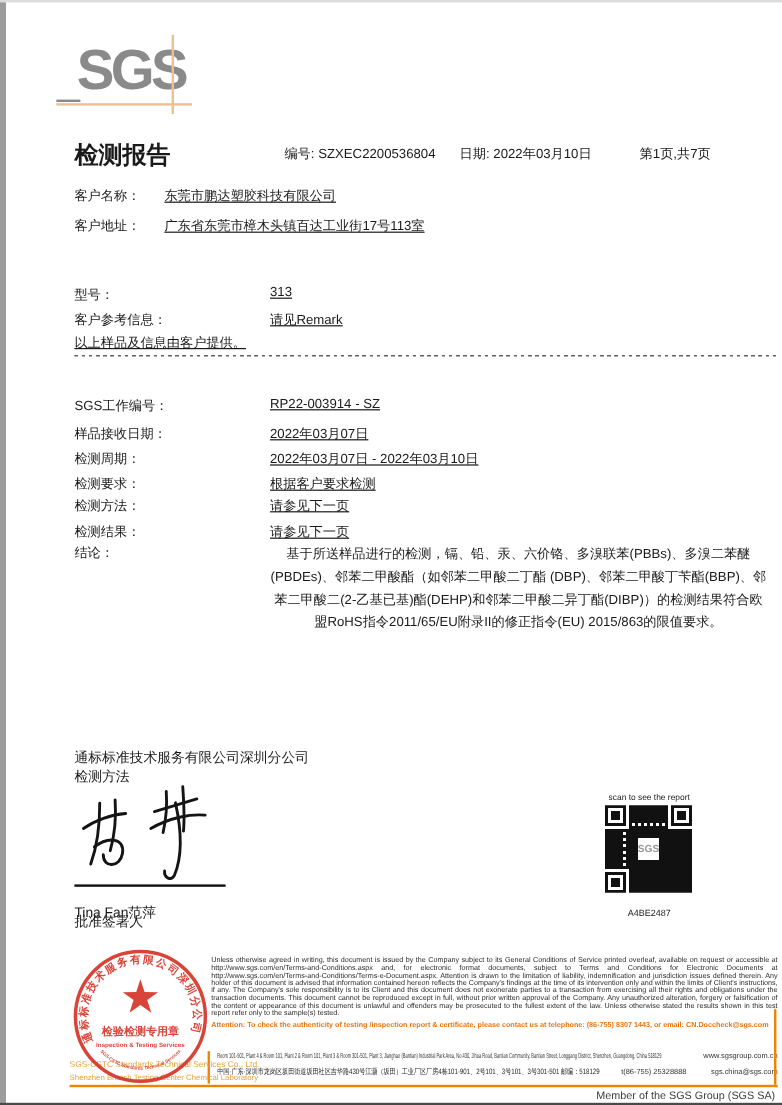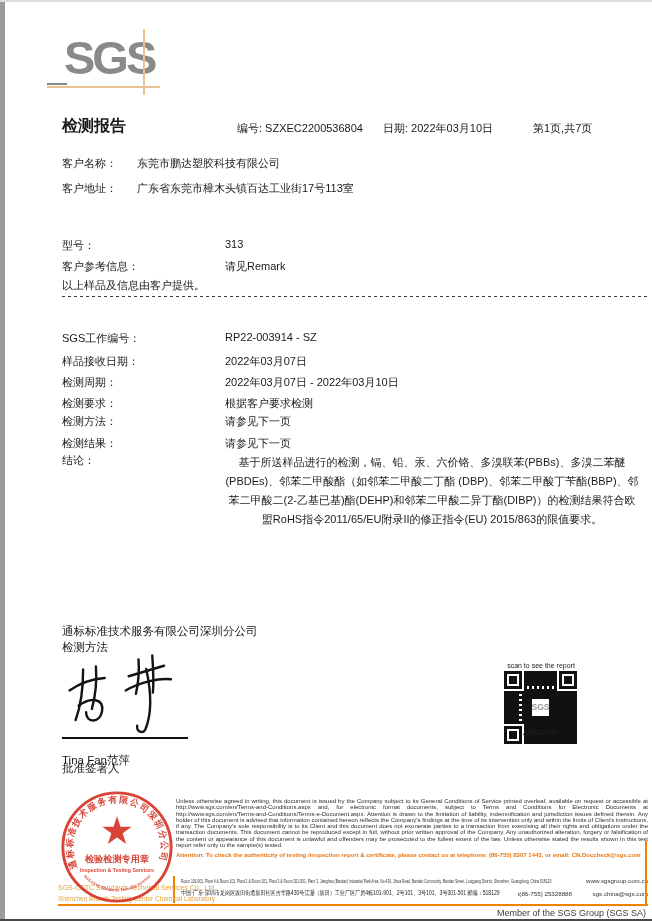--- a/index.html
+++ b/index.html
@@ -10,46 +10,46 @@
   .edge-bottom{position:absolute;left:0;top:919px;width:652px;height:2px;background:#4a4a4a;}
 
   
   .logo-text{position:absolute;left:64px;top:34px;font-size:47px;font-weight:bold;
     color:#8a8a8a;letter-spacing:-3px;line-height:1;}
   .logo-vline{position:absolute;left:143px;top:29px;width:2px;height:66px;background:#eac193;}
   .logo-hline{position:absolute;left:47px;top:86px;width:113px;height:2px;background:#eac193;}
   .logo-underscore{position:absolute;left:47px;top:83px;width:20px;height:2px;background:#8a8a8a;}
 
   
-  .title{position:absolute;left:62px;top:116px;font-size:16px;font-weight:bold;}
+  .title{position:absolute;left:62px;top:116px;font-size:20px;font-weight:bold;}
   .hmeta{position:absolute;top:121px;font-size:11px;}
   .h-no{left:237px;} .h-date{left:383px;} .h-pages{left:533px;}
 
-  .row{position:absolute;left:62px;font-size:11px;white-space:nowrap;}
+  .row{position:absolute;left:62px;font-size:11px;white-space:nowrap;text-decoration:underline;}
   .row .lbl{display:inline-block;vertical-align:top;}
   .w75{width:75px;} .w163{width:163px;}
 
   .dashsep{position:absolute;left:62px;top:296px;width:586px;height:1px;
     background:repeating-linear-gradient(90deg,#3a3a3a 0 3px,transparent 3px 6px);}
 
   .conclusion-val{display:inline-block;white-space:normal;width:414px;
     line-height:19px;text-align:center;vertical-align:top;}
 
   
   .sig-company{position:absolute;left:62px;top:624px;font-size:11.5px;}
   .sig-auth{position:absolute;left:62px;top:640px;font-size:11.5px;}
   .sig-svg{position:absolute;left:58px;top:652px;}
   .sig-line{position:absolute;left:62px;top:737px;width:126px;height:2px;background:#111;}
   .sig-name{position:absolute;left:62px;top:753px;font-size:11.5px;}
   .sig-title{position:absolute;left:62px;top:761px;font-size:11.5px;}
 
   
   .qr-caption{position:absolute;left:486px;top:662px;width:110px;text-align:center;font-size:7px;color:#222;}
   .qr-svg{position:absolute;left:504px;top:671px;}
-  .qr-code{position:absolute;left:486px;top:728px;width:110px;text-align:center;font-size:7.5px;color:#222;}
+  .qr-code{position:absolute;left:486px;top:756px;width:110px;text-align:center;font-size:7.5px;color:#222;}
 
   
   .disclaimer{position:absolute;left:176px;top:798px;width:472px;font-size:6px;
     line-height:6.3px;color:#2d2d2d;text-align:justify;}
   .attention{position:absolute;left:176px;top:852px;width:472px;font-size:6px;
     line-height:6.6px;color:#e87511;font-weight:bold;}
   .addr-block{position:absolute;left:173px;top:876px;width:475px;height:27px;
     border-left:2px solid #f08300;}
   .addr-en{position:absolute;left:6px;top:2px;font-size:6px;color:#333;white-space:nowrap;
     transform:scaleX(0.56);transform-origin:0 0;}

